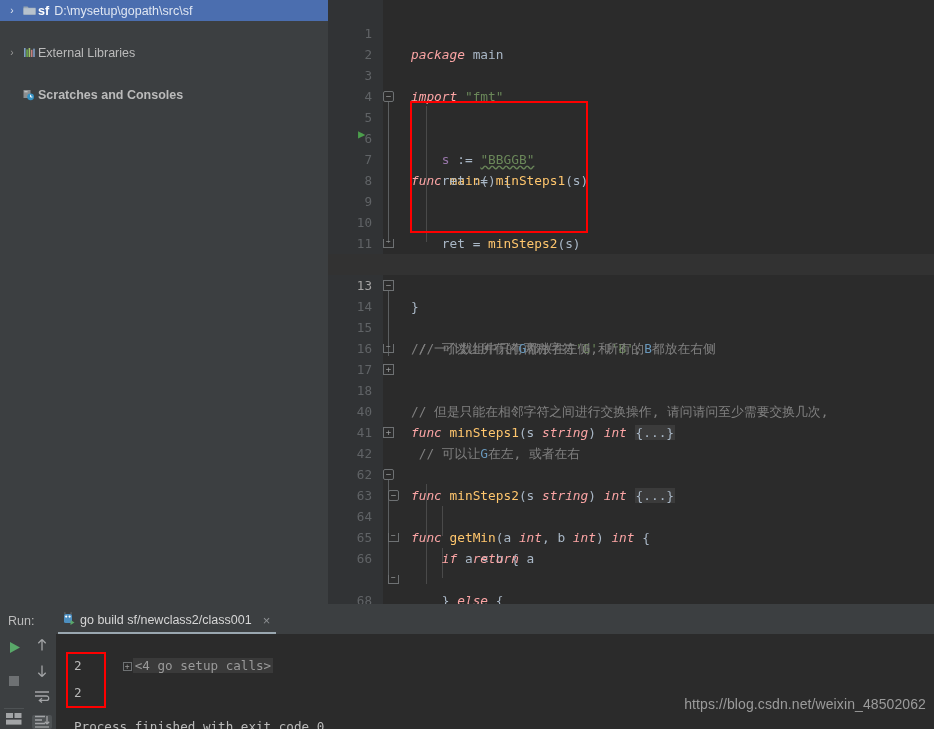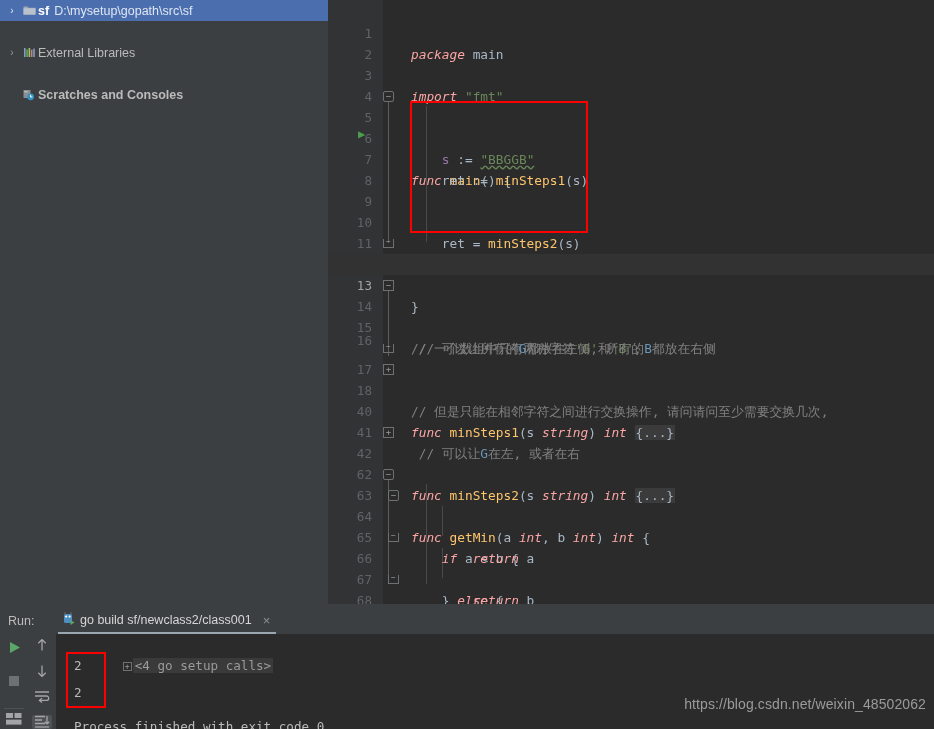--- a/index.html
+++ b/index.html
@@ -281,21 +281,21 @@
       <span class="lnum">14</span>
       <span class="foldbox" style="top:5px;">−</span>
       <span class="code-text cmt">// 一个数组中只有两种字符<span class="str">'G'</span>和<span class="str">'B'</span>,</span>
     </div>
 
     <div class="code-line" style="top:296px;">
       <span class="lnum">15</span>
       <span class="code-text cmt"> // 可以让所有的<span class="num">G</span>都放在左侧, 所有的<span class="num">B</span>都放在右侧</span>
     </div>
 
-    <div class="code-line" style="top:309px;">
+    <div class="code-line" style="top:317px;">
       <span class="lnum">16</span>
     </div>
 
     <div class="code-line" style="top:338px;">
       <span class="lnum">17</span>
       <span class="foldend" style="top:6px;">−</span>
       <span class="code-text cmt">// 但是只能在相邻字符之间进行交换操作, 请问请问至少需要交换几次,</span>
     </div>
 
     <div class="code-line" style="top:359px;">
@@ -339,24 +339,20 @@
       <span class="lnum">65</span>
       <span class="code-text">        <span class="kw">return</span> <span class="id">a</span></span>
     </div>
 
     <div class="code-line" style="top:527px;">
       <span class="lnum">66</span>
       <span class="foldend" style="left:60px;top:6px;">−</span>
       <span class="code-text">    <span class="id">} </span><span class="kw">else</span><span class="id"> {</span></span>
     </div>
 
-    <div class="code-line" style="top:548px;">
-      <span class="lnum">67</span>
-      <span class="code-text">        <span class="kw">return</span> <span class="id">b</span></span>
-    </div>
 
     <div class="code-line" style="top:569px;">
       <span class="lnum">68</span>
       <span class="foldend" style="left:60px;top:6px;">−</span>
       
     </div>
 
     <div class="redbox" style="left:82px;top:101px;width:178px;height:132px;"></div>
   </div>
 

